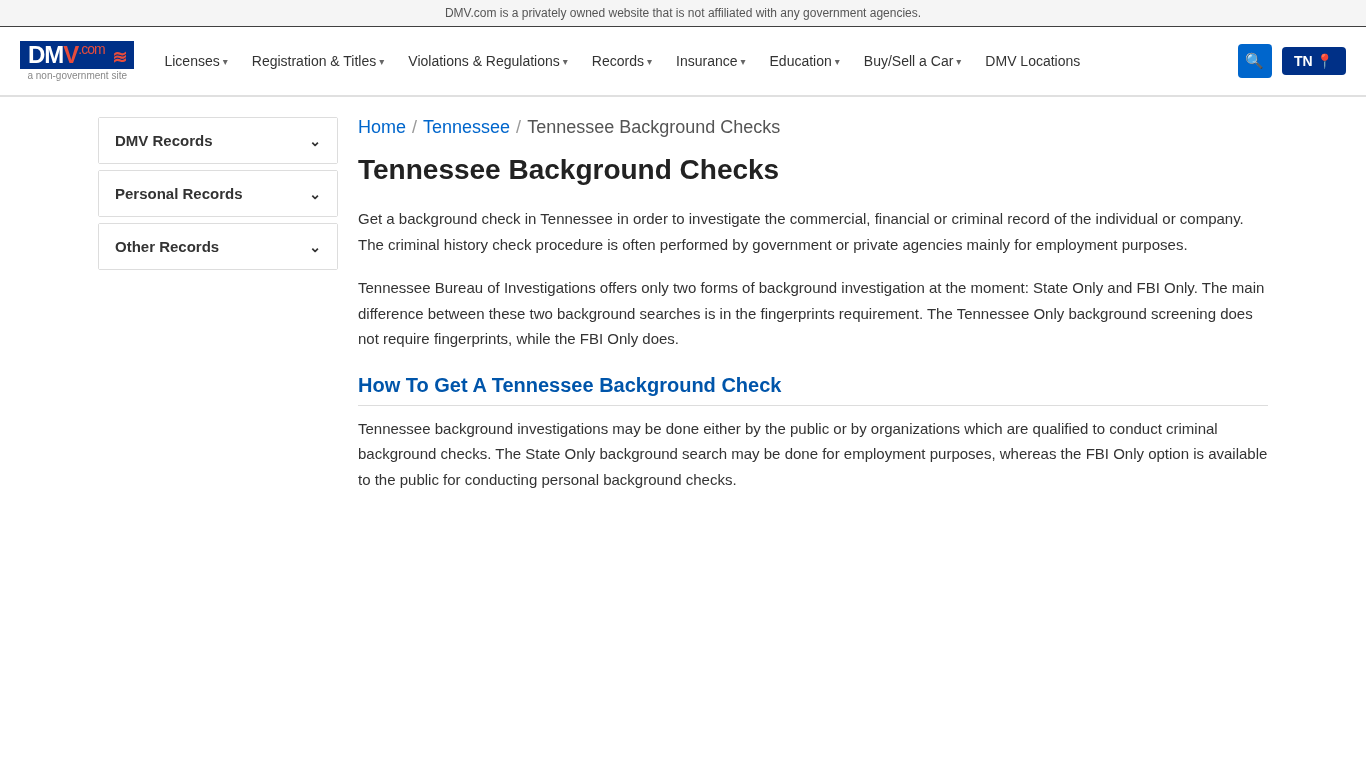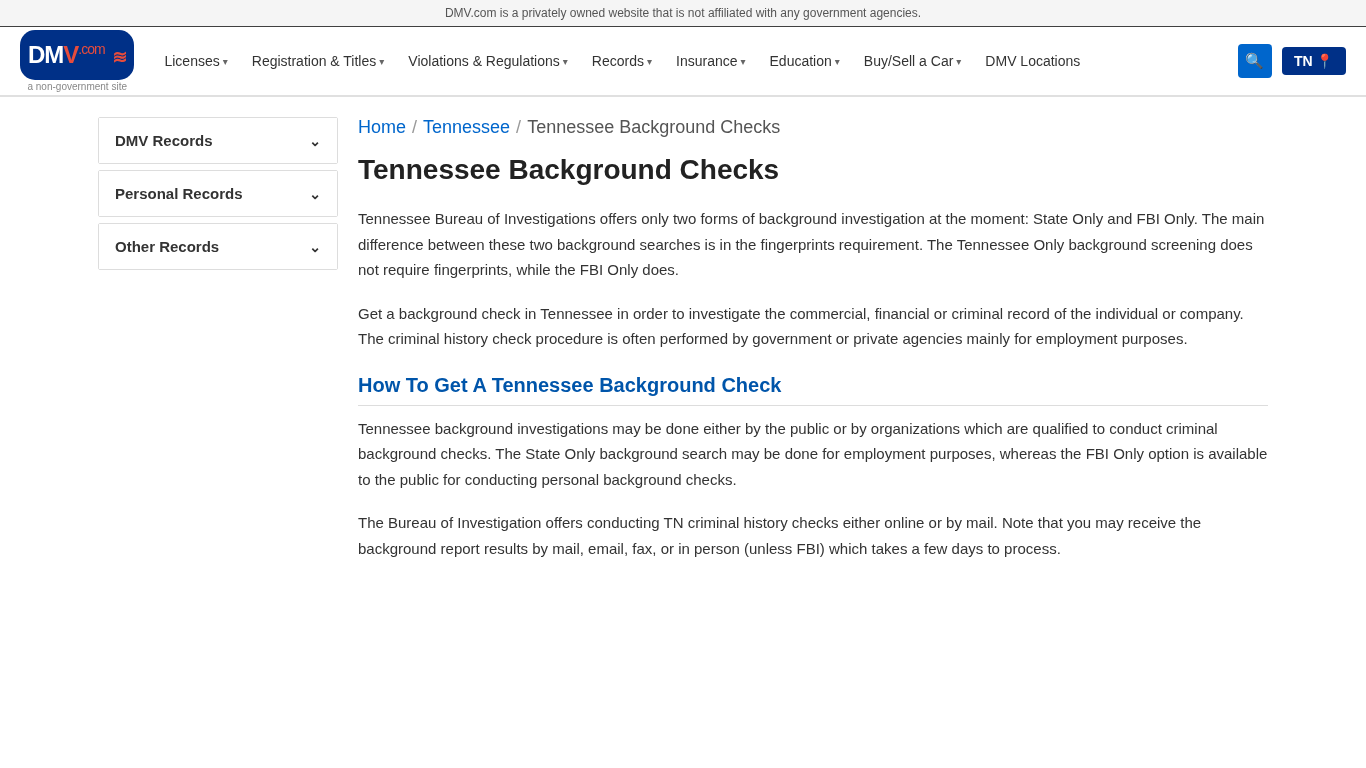--- a/index.html
+++ b/index.html
@@ -31,25 +31,24 @@
       align-items: center;
       margin-right: 20px;
       min-width: 110px;
     }
 
     .logo-box {
       background: #003087;
       color: #fff;
       font-size: 22px;
       font-weight: 900;
-      padding: 11px 8px;
+      padding: 0 8px;
       letter-spacing: -1px;
       display: flex;
       align-items: center;
-      border-radius: 15px;
     }
 
     .logo-subtitle {
       font-size: 10px;
       color: #888;
       margin-top: 1px;
     }
 
     .nav {
       display: flex;
@@ -285,22 +284,21 @@
     <div class="breadcrumb">
       <a>Home</a>
       <span class="breadcrumb-sep">/</span>
       <a>Tennessee</a>
       <span class="breadcrumb-sep">/</span>
       <span class="breadcrumb-current">Tennessee Background Checks</span>
     </div>
 
     <h1 class="page-title">Tennessee Background Checks</h1>
 
+    <p class="body-text">Get a background check in Tennessee in order to investigate the commercial, financial or criminal record of the individual or company. The criminal history check procedure is often performed by government or private agencies mainly for employment purposes.</p>
     <p class="body-text">Tennessee Bureau of Investigations offers only two forms of background investigation at the moment: State Only and FBI Only. The main difference between these two background searches is in the fingerprints requirement. The Tennessee Only background screening does not require fingerprints, while the FBI Only does.</p>
-    <p class="body-text">Get a background check in Tennessee in order to investigate the commercial, financial or criminal record of the individual or company. The criminal history check procedure is often performed by government or private agencies mainly for employment purposes.</p>
 
     <h2 class="section-heading">How To Get A Tennessee Background Check</h2>
 
     <p class="body-text">Tennessee background investigations may be done either by the public or by organizations which are qualified to conduct criminal background checks. The State Only background search may be done for employment purposes, whereas the FBI Only option is available to the public for conducting personal background checks.</p>
-    <p class="body-text">The Bureau of Investigation offers conducting TN criminal history checks either online or by mail. Note that you may receive the background report results by mail, email, fax, or in person (unless FBI) which takes a few days to process.</p>
 
   </main>
 </div>
 
 </body></html>

